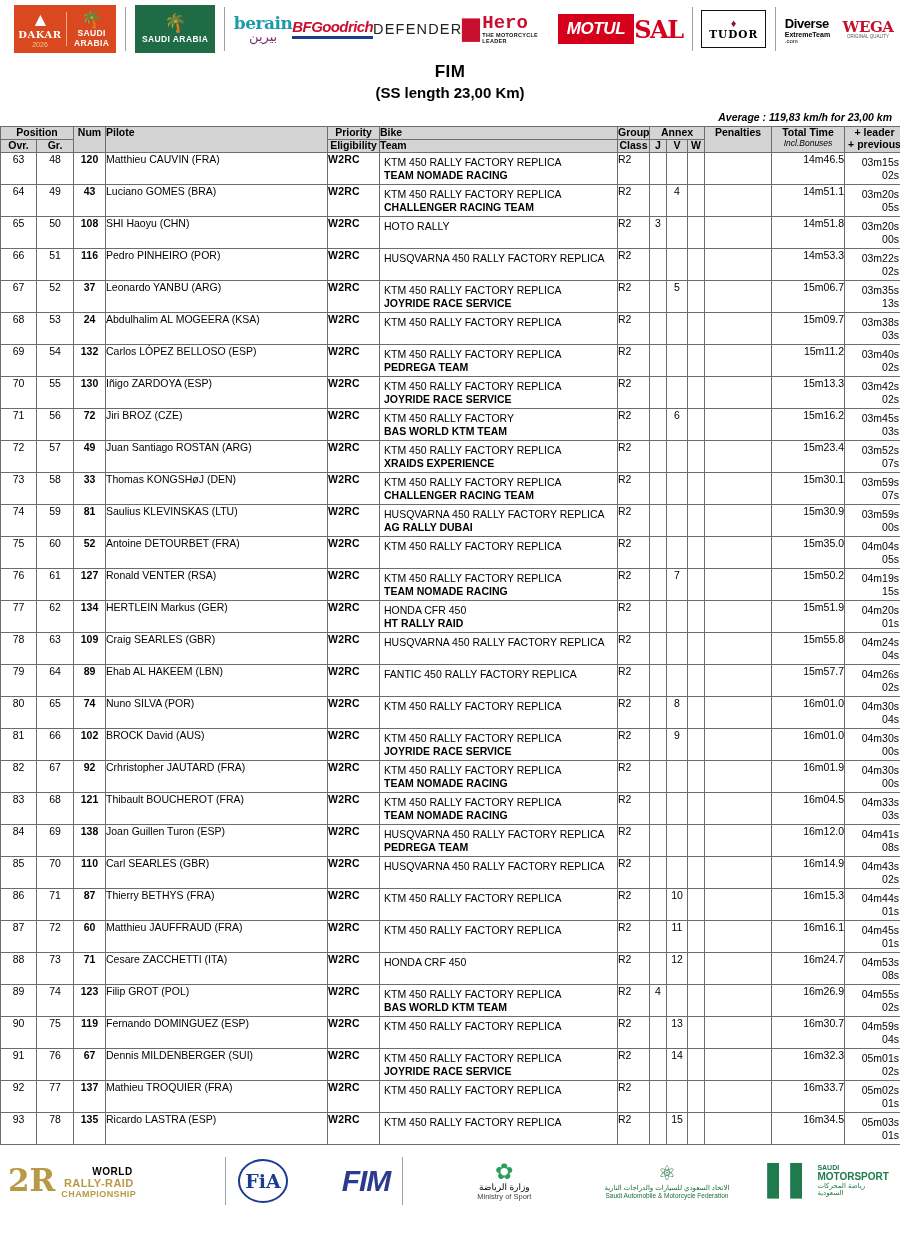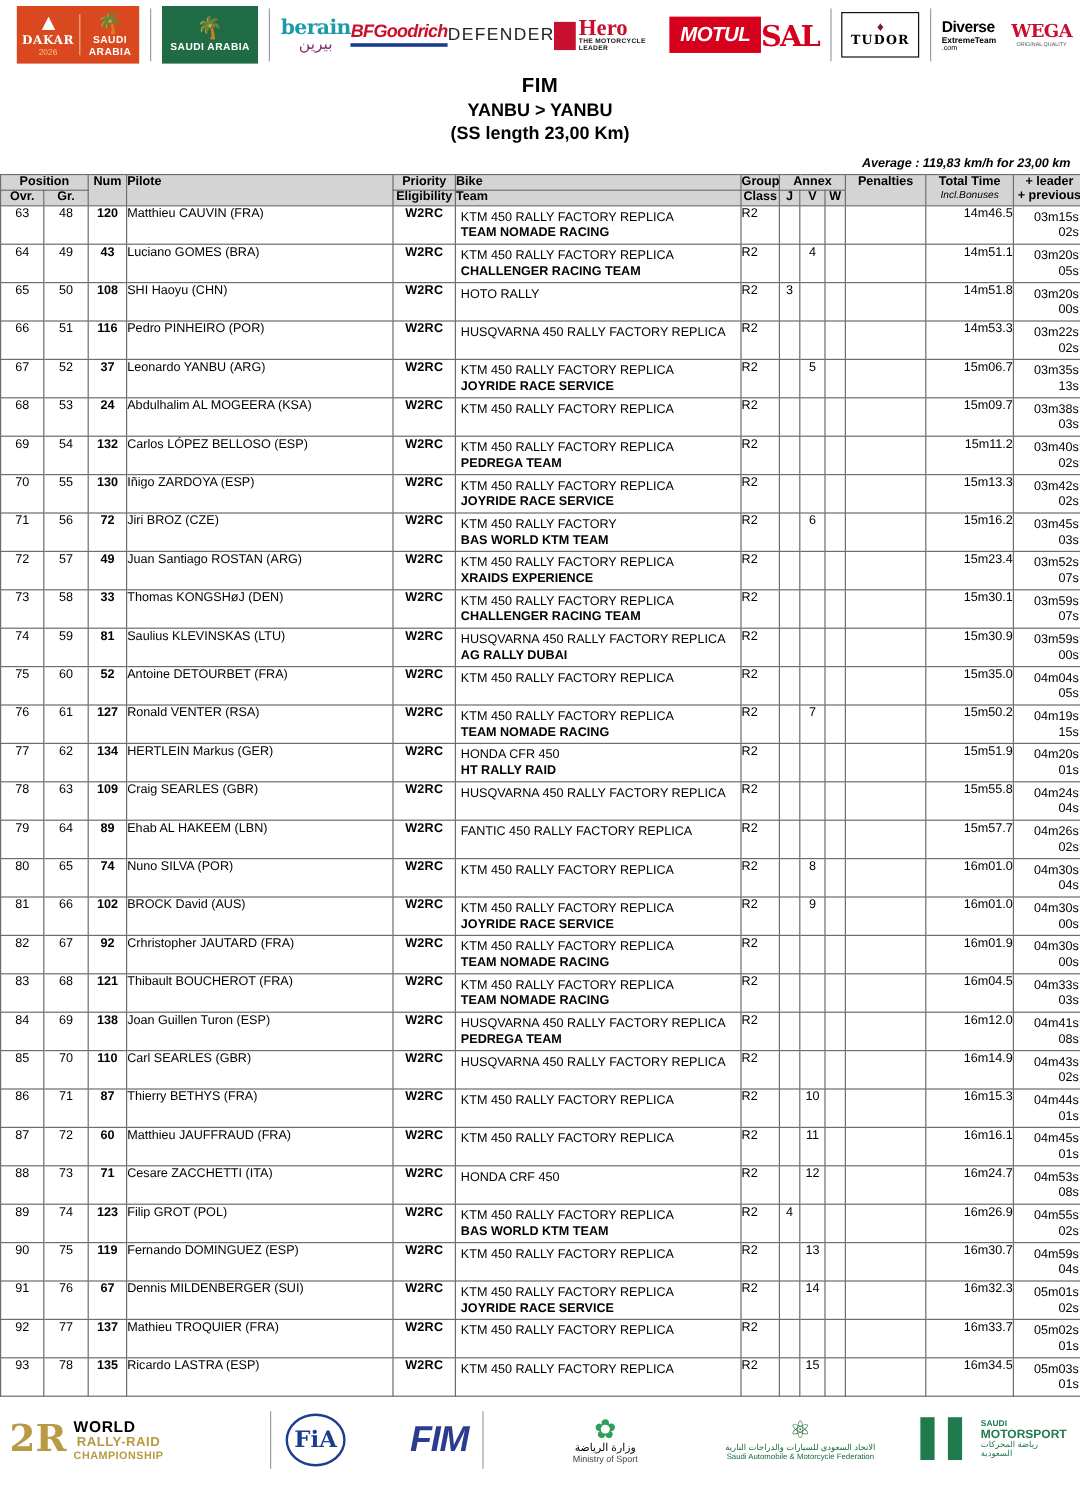--- a/index.html
+++ b/index.html
@@ -57,21 +57,21 @@
     text-align:center; width:92px; line-height:1;
   }
   .bfg-top { font-style:italic; font-weight:bold; font-size:15px; color:#c8102e; letter-spacing:-.6px;}
   .bfg-rule { height:3px; background:#1b3d8f; margin-top:1px;}
   .defender {
     font-size:14.5px; font-weight:normal; letter-spacing:1.2px; color:#222; width:96px; text-align:center;
   }
   .hero-wrap { display:flex; align-items:center; width:110px; }
   .hero-mark { font-size:22px; color:#c8102e; font-weight:bold; margin-right:3px; }
   .hero-txt { line-height:1; }
-  .hero-name { font-size:19px; font-weight:bold; color:#c8102e; font-family:Liberation Serif, serif;}
+  .hero-name { font-size:19px; font-weight:bold; color:#c8102e; font-family:Liberation Mono, monospace;}
   .hero-sub { font-size:5.5px; font-weight:bold; letter-spacing:.3px; display:block; color:#111;}
   .motul {
     background:#d6001c; color:#fff; font-style:italic; font-weight:bold;
     font-size:17px; padding:3px 7px; letter-spacing:-.4px; border:2px solid #d6001c;
   }
   .sal { font-size:24px; font-weight:bold; color:#d6001c; letter-spacing:-1.5px; font-family:"DejaVu Serif",serif;}
   .tudor {
     border:1.5px solid #111; width:72px; height:36px;
     display:flex; flex-direction:column; align-items:center; justify-content:center; line-height:1;
   }
@@ -120,41 +120,41 @@
   col.c-pil{width:222px;} col.c-pri{width:52px;} col.c-bike{width:238px;}
   col.c-grp{width:32px;} col.c-j{width:17px;} col.c-v{width:21px;} col.c-w{width:17px;}
   col.c-pen{width:67px;} col.c-tot{width:73px;} col.c-gap{width:60px;}
 
   tbody td { height: 31px; }
   .cell-pad { padding: 3px 4px 0 4px; }
   .c-center { text-align:center; }
   .num-b { font-weight:bold; text-align:center; }
   .pilote { padding: 4px 0 0 6px; font-size:10.5px;margin-left:16px; }
   .prio {
-    font-size:7.5px; font-weight:bold; text-align:center;
+    font-size:7.5px; font-weight:bold; 
     padding-top:16px; letter-spacing:.2px;
   }
   .bike-l1 { padding:3px 0 0 4px; font-size:10.5px; line-height:1.2; }
   .bike-l2 { padding:1px 0 0 4px; font-size:10.5px; font-weight:bold; line-height:1.2; }
   .grp { padding:3px 0 0 3px; font-size:10.5px; }
   .annex { text-align:center; padding-top:13px; font-size:9px; }
   .ttime { text-align:right; padding:3px 5px 0 0; font-size:11px; }
   .gap1 { text-align:right; padding:3px 5px 0 0; font-size:10.5px; line-height:1.25;}
   .gap2 { text-align:right; padding-right:5px; font-size:10.5px; line-height:1.25;}
 
   
   .footer-bar {
     display:flex; align-items:center; height:62px;
     padding:0 8px; box-sizing:border-box; margin-top:5px;
   }
   .f-sep { width:1px; height:48px; background:#9aa0a6; margin:0 12px; }
   .w2rc { display:flex; align-items:center; width:230px;}
   .w2rc-2r { font-size:31px; font-weight:bold; color:#b79a43; font-family:"DejaVu Serif",serif; line-height:1; }
   .w2rc-tx { line-height:1.05; margin-left:6px; }
-  .w2rc-l1 { font-size:13px; font-weight:bold; letter-spacing:.5px;}
+  .w2rc-l1 { font-size:10px; font-weight:bold; letter-spacing:.5px;margin-left:31px;}
   .w2rc-l2 { font-size:11px; font-weight:bold; color:#b79a43; letter-spacing:.4px; display:block;text-align:center;}
   .w2rc-l3 { font-size:9px; font-weight:bold; color:#b79a43; letter-spacing:.4px; display:block;}
   .fia {
     width:52px; height:40px; border:2px solid #1b3d8f; border-radius:50%;
     color:#1b3d8f; font-family:"DejaVu Serif",serif; font-weight:bold; font-size:19px;
     display:flex; align-items:center; justify-content:center;
   }
   .fim-logo { font-size:30px; font-weight:bold; font-style:italic; color:#2b3c8f; letter-spacing:-1px;}
   .mos { text-align:center; line-height:1.05; width:120px;}
   .mos-glyph { font-size:22px; color:#2e9e5b; display:block;}
@@ -223,21 +223,20 @@
     <span class="diverse-d">.com</span>
   </div>
   <div class="wega">
     <span class="wega-n">WEGA</span>
     <span class="wega-s">ORIGINAL QUALITY</span>
   </div>
 </div>
 
 <div class="titles">
   <div class="t-fim">FIM</div>
-  <div class="t-route">YANBU &gt; YANBU</div>
   <div class="t-ss">(SS length 23,00 Km)</div>
 </div>
 <div class="avg-line">Average : 119,83 km/h for 23,00 km</div>
 
 <table class="cls">
   <colgroup>
     <col class="c-ovr">
       <col class="c-gr">
       <col class="c-num">
       <col class="c-pil">

